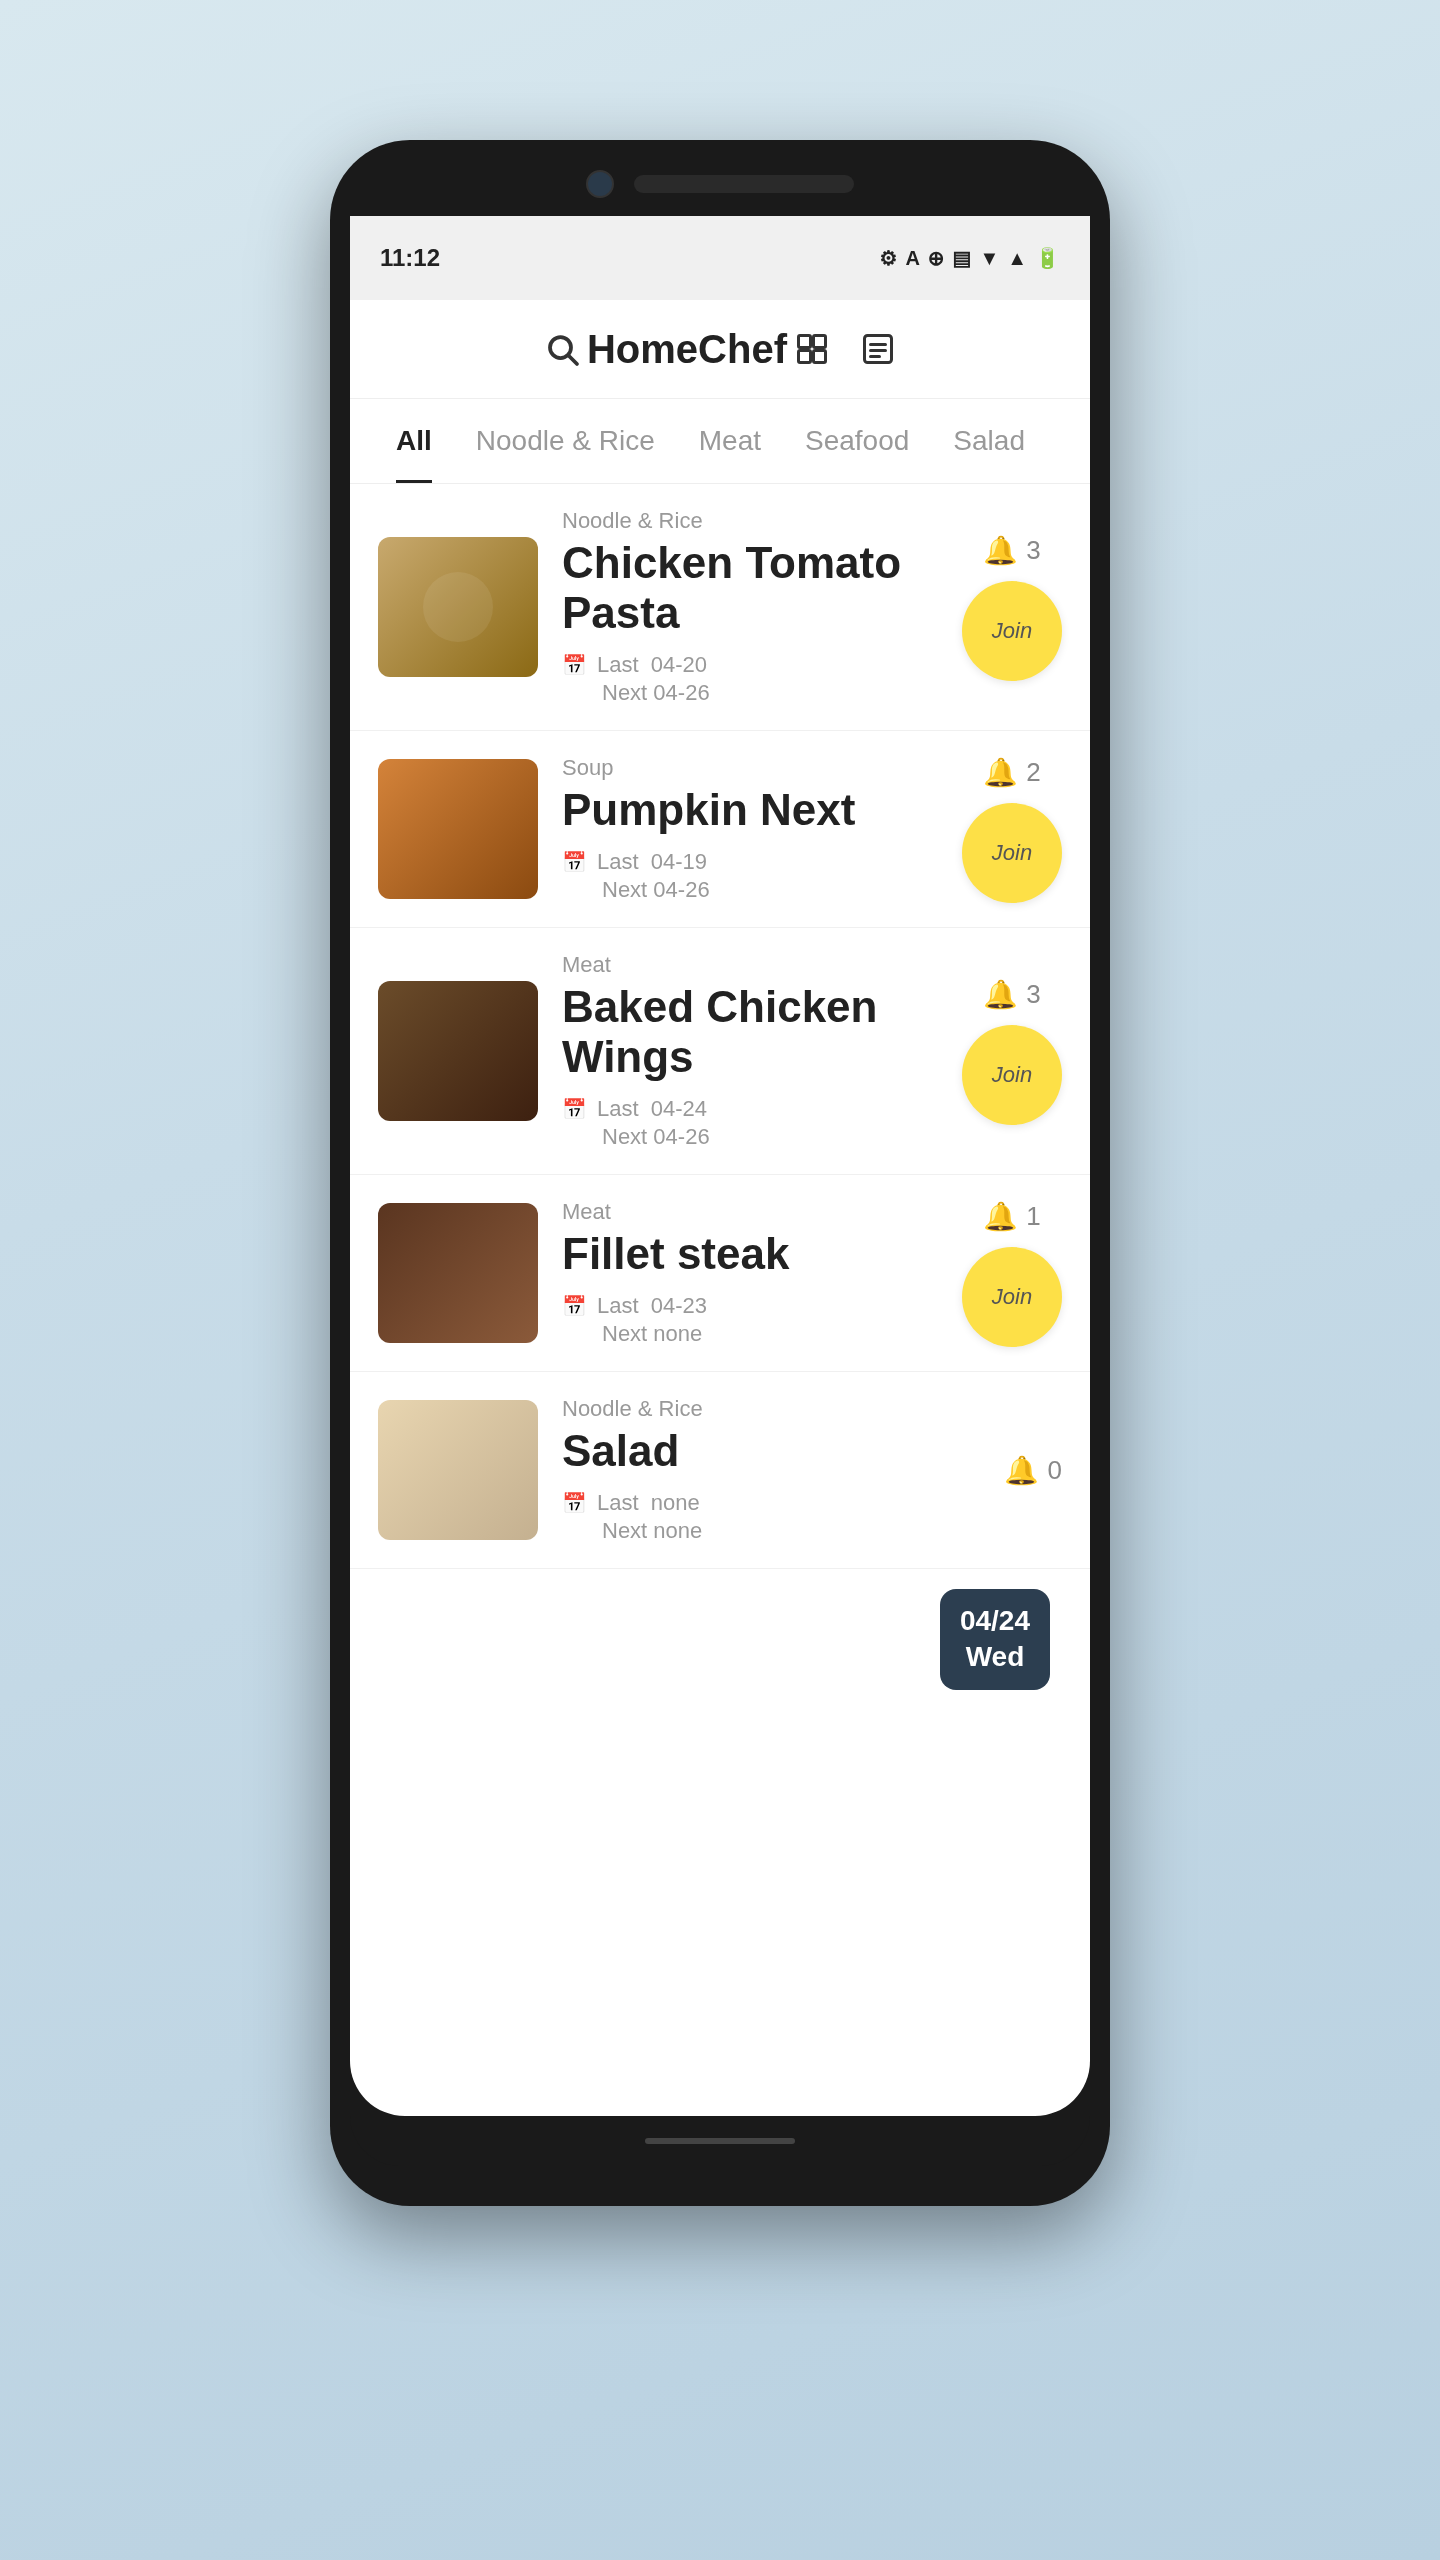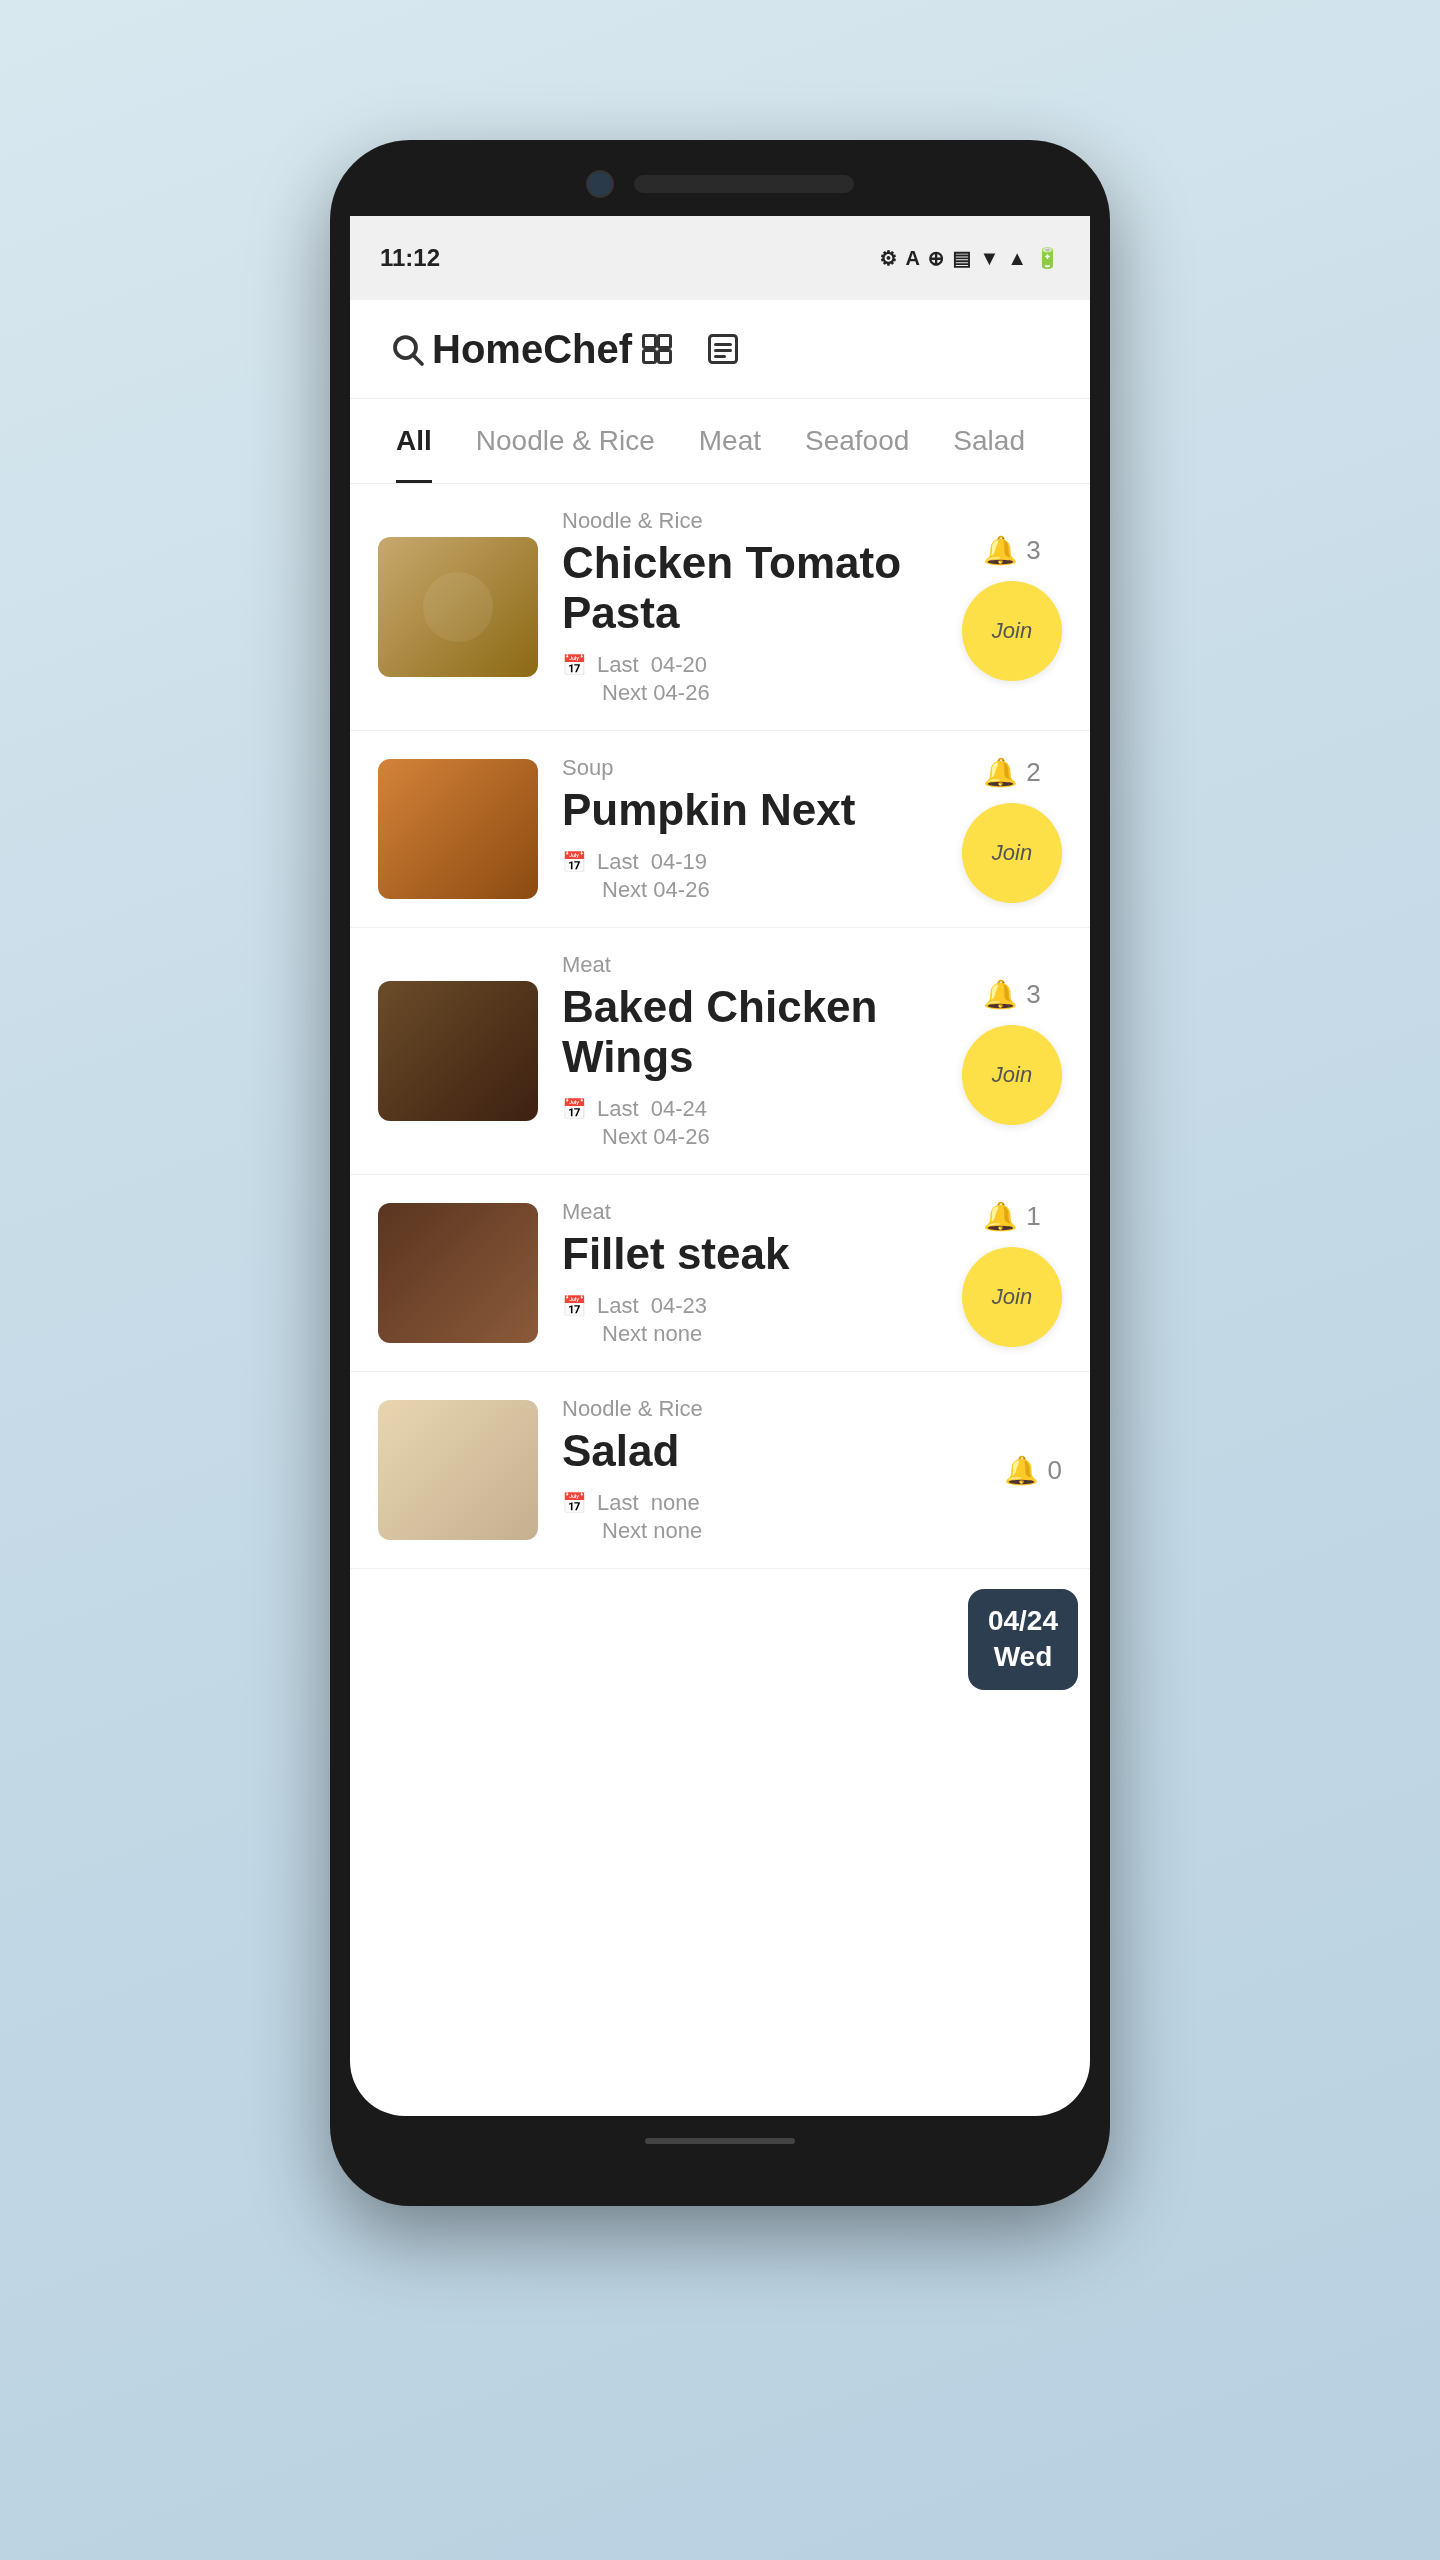--- a/index.html
+++ b/index.html
@@ -75,21 +75,21 @@
       background: #fff;
       border-radius: 0 0 55px 55px;
       overflow: hidden;
       min-height: 1900px;
     }
 
     
     .top-nav {
       display: flex;
       align-items: center;
-      justify-content: flex-start;
+      justify-content: center;
       padding: 24px 32px;
       background: #fff;
       border-bottom: 1px solid #eee;
     }
     .nav-icon {
       width: 50px; height: 50px;
       display: flex; align-items: center; justify-content: center;
       cursor: pointer;
     }
     .nav-icon svg { width: 36px; height: 36px; }
@@ -414,21 +414,21 @@
         <div class="recipe-right">
           <div class="serving-count">
             <span class="bell-icon">🔔</span>
             <span>0</span>
           </div>
         </div>
       </div>
 
     </div>
 
-    <div style="display:flex; justify-content:flex-end; padding: 20px 12px;">
+    <div style="display:flex; justify-content:flex-end; padding: 20px 40px;">
       <div style="background:#2c3e50; color:#fff; border-radius:16px; padding:14px 20px; text-align:center; font-size:28px; font-weight:700; line-height:1.3;">
         <div>04/24</div>
         <div>Wed</div>
       </div>
     </div>
 
   </div>
 
   <div class="phone-bottom">
     <div class="home-indicator"></div>

